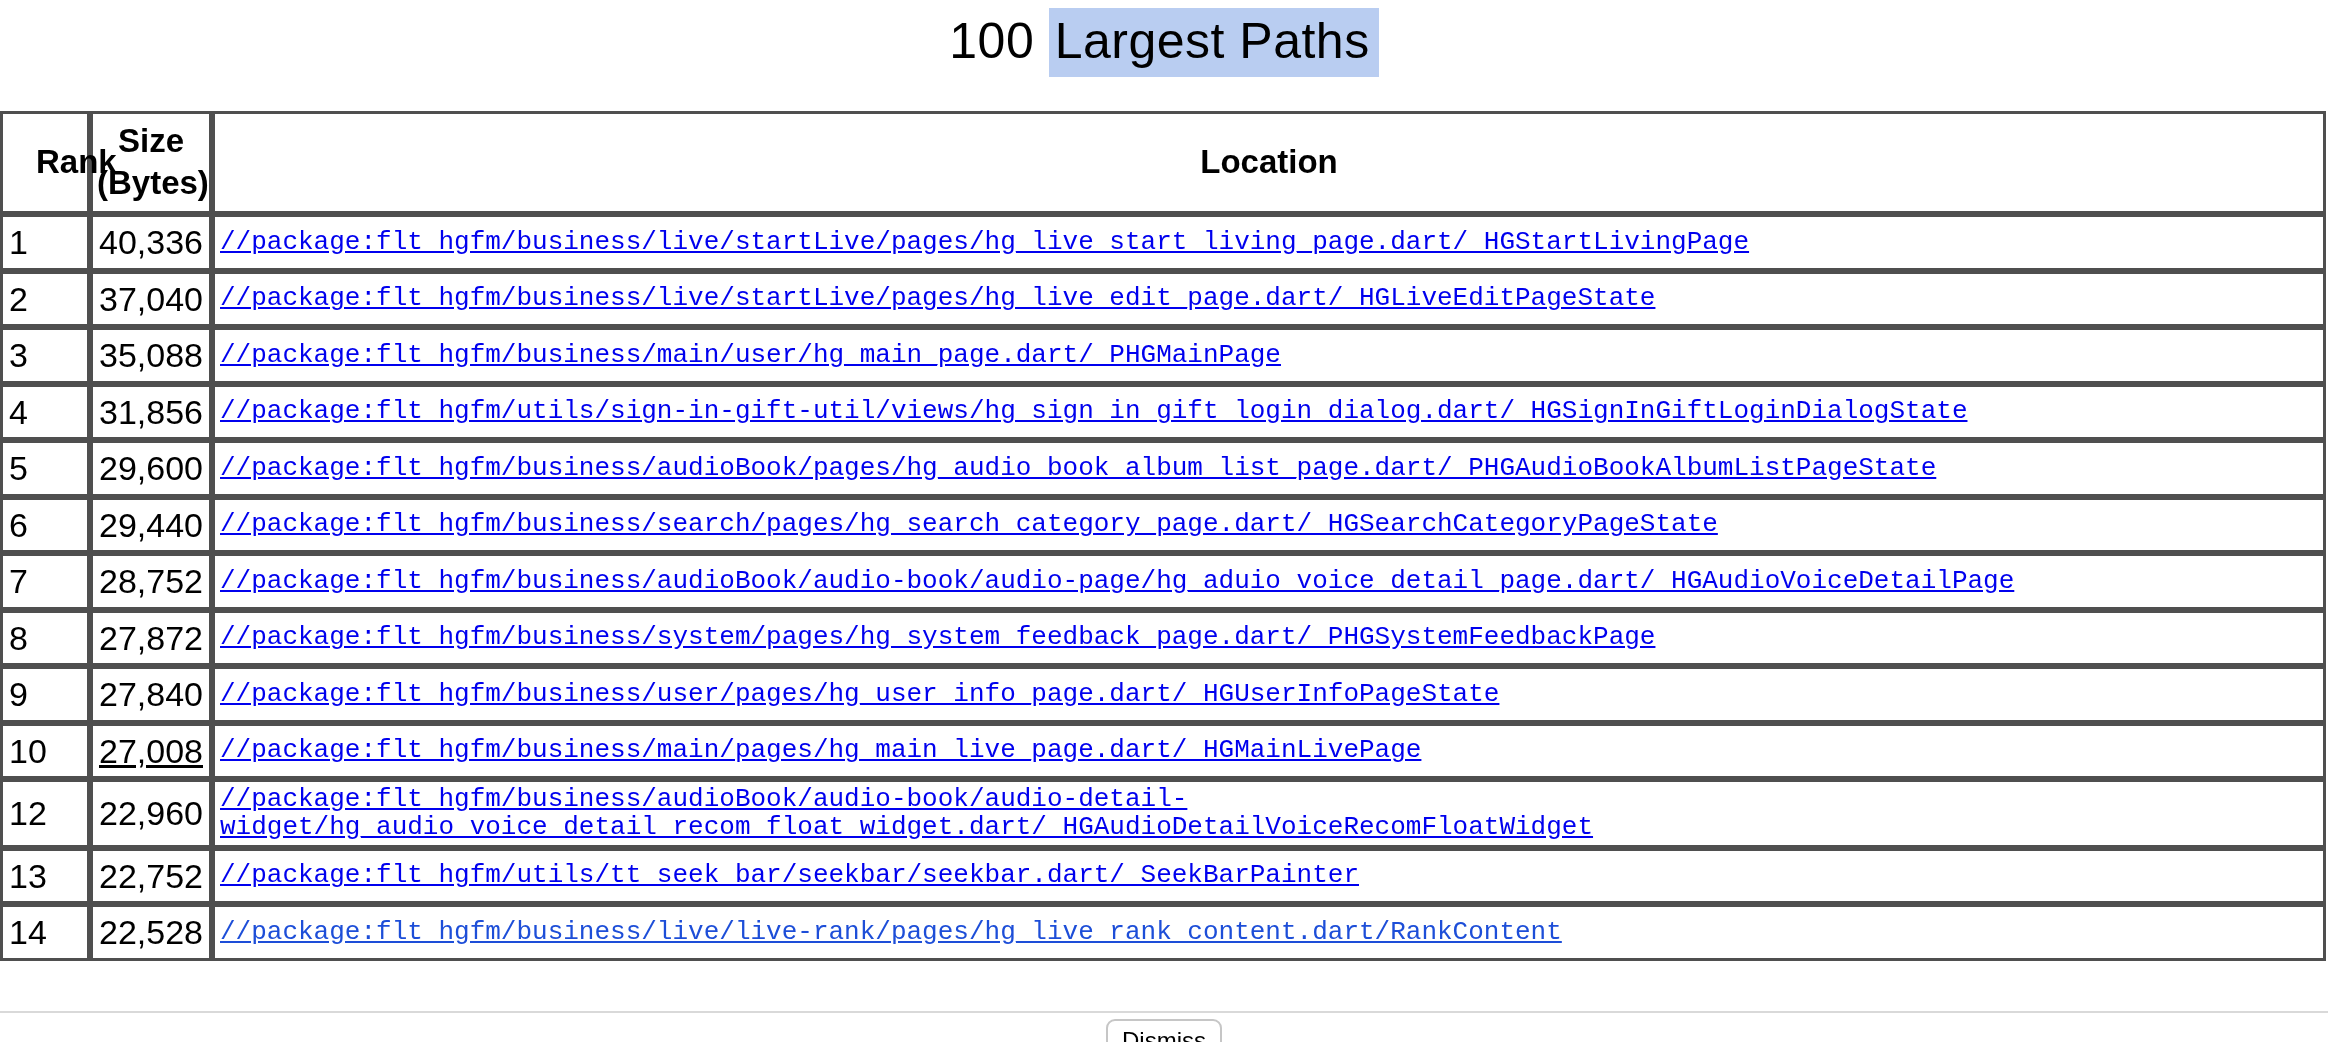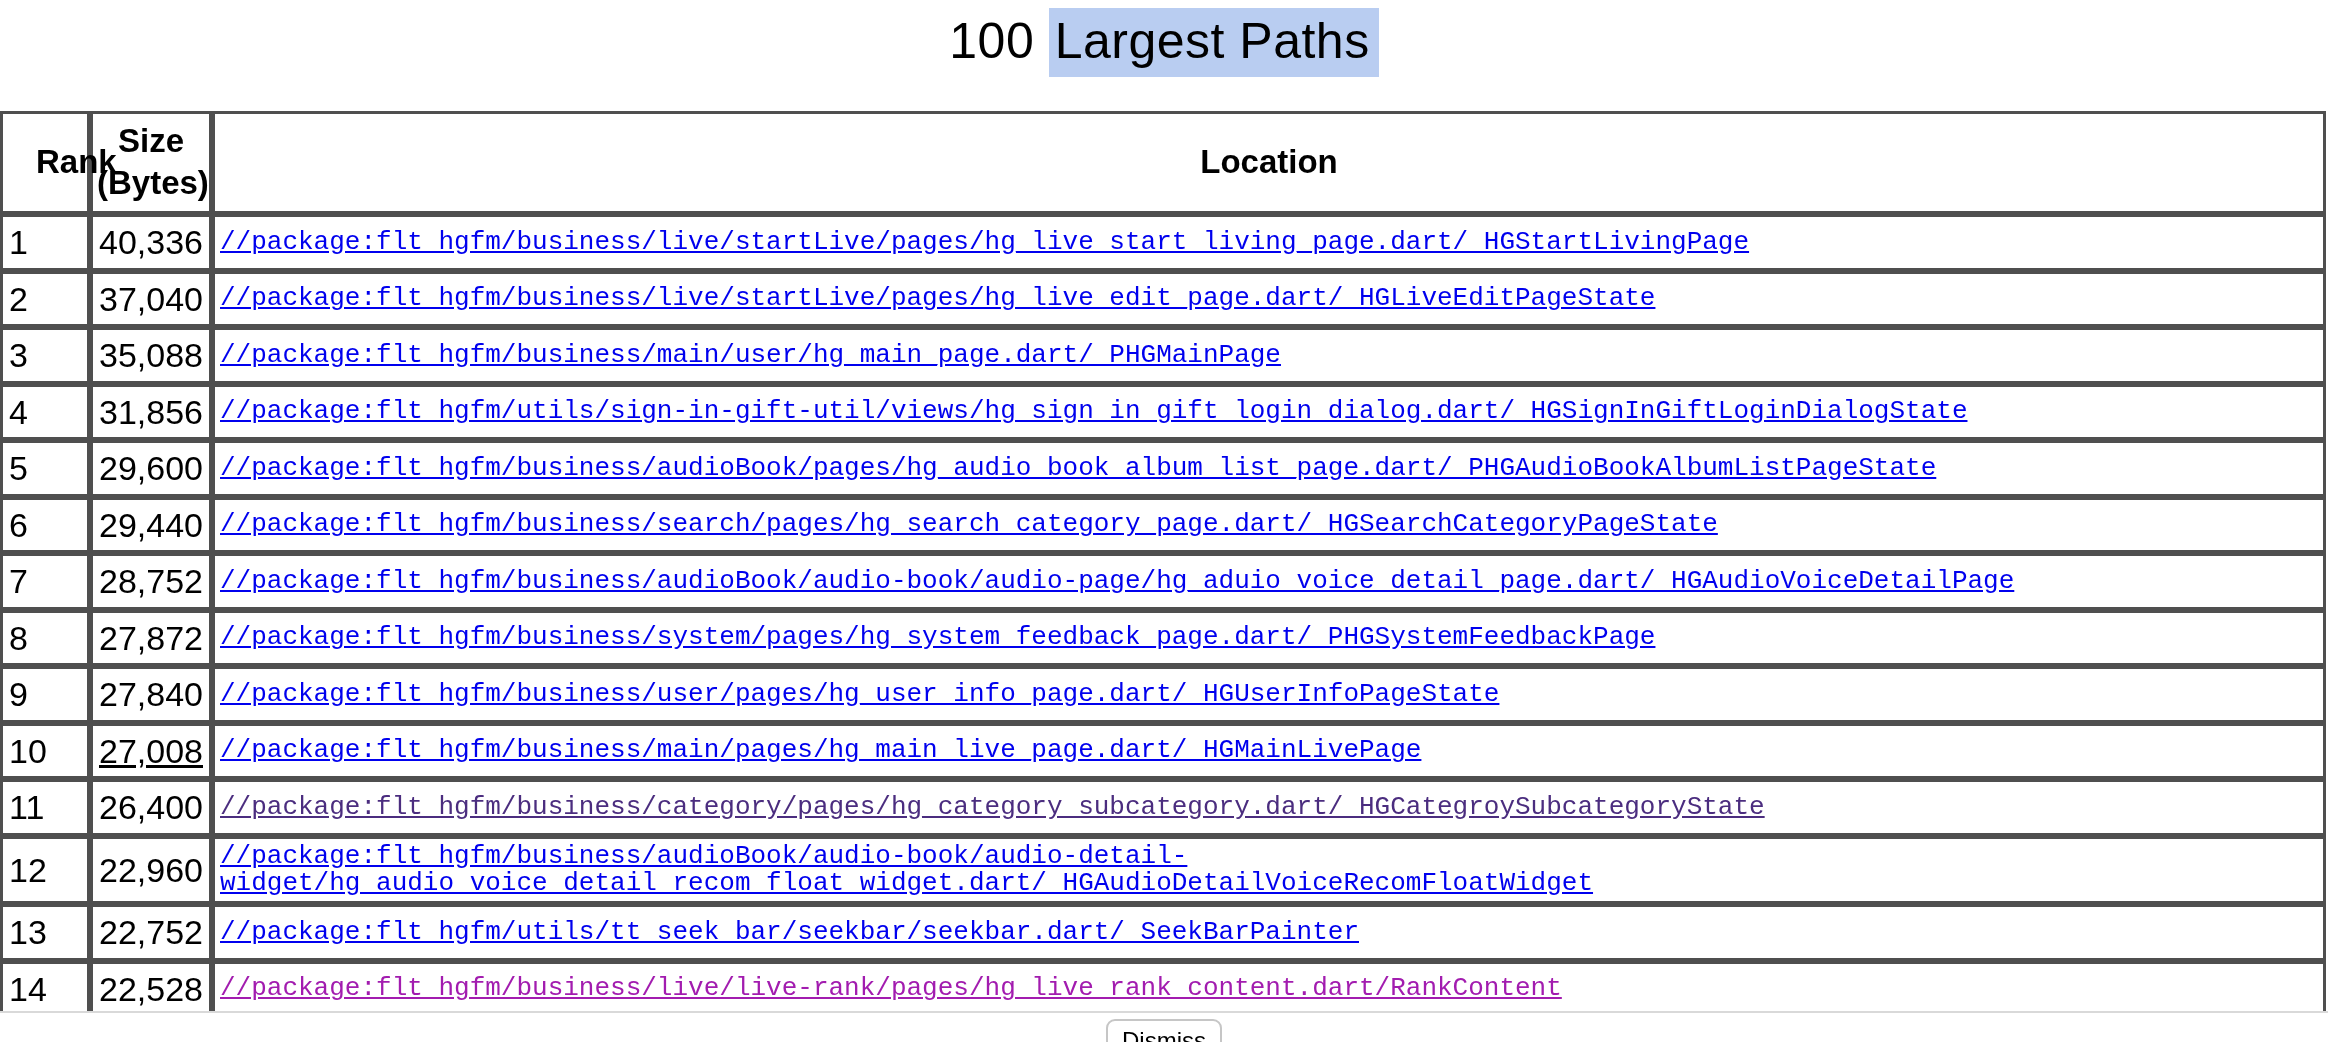--- a/index.html
+++ b/index.html
@@ -151,37 +151,32 @@
         <td style="border-color: rgb(79, 79, 79);">9</td>
         <td style="border-color: rgb(79, 79, 79);">27,840</td>
         <td class="loc" style="border-color: rgb(79, 79, 79);"><a href="#" style="color: rgb(0, 0, 238);">//package:flt_hgfm/business/user/pages/hg_user_info_page.dart/_HGUserInfoPageState</a></td>
       </tr>
       <tr>
         <td style="border-color: rgb(79, 79, 79);">10</td>
         <td style="border-color: rgb(79, 79, 79); text-decoration: underline;">27,008</td>
         <td class="loc" style="border-color: rgb(79, 79, 79);"><a href="#" style="color: rgb(0, 0, 238);">//package:flt_hgfm/business/main/pages/hg_main_live_page.dart/_HGMainLivePage</a></td>
       </tr>
       <tr>
-        <td style="border-color: rgb(79, 79, 79);">11</td>
-        <td style="border-color: rgb(79, 79, 79);">26,400</td>
-        <td class="loc" style="border-color: rgb(79, 79, 79);"><a href="#" class="visited" style="color: rgb(75, 45, 127);">//package:flt_hgfm/business/category/pages/hg_category_subcategory.dart/_HGCategroySubcategoryState</a></td>
-      </tr>
-      <tr>
         <td style="border-color: rgb(79, 79, 79);">12</td>
         <td style="border-color: rgb(79, 79, 79);">22,960</td>
         <td class="loc" style="border-color: rgb(79, 79, 79);"><a href="#" style="color: rgb(0, 0, 238);">//package:flt_hgfm/business/audioBook/audio-book/audio-detail-widget/hg_audio_voice_detail_recom_float_widget.dart/_HGAudioDetailVoiceRecomFloatWidget</a></td>
       </tr>
       <tr>
         <td style="border-color: rgb(79, 79, 79);">13</td>
         <td style="border-color: rgb(79, 79, 79);">22,752</td>
         <td class="loc" style="border-color: rgb(79, 79, 79);"><a href="#" style="color: rgb(0, 0, 238);">//package:flt_hgfm/utils/tt_seek_bar/seekbar/seekbar.dart/_SeekBarPainter</a></td>
       </tr>
       <tr>
         <td style="border-color: rgb(79, 79, 79);">14</td>
         <td style="border-color: rgb(79, 79, 79);">22,528</td>
-        <td class="loc" style="border-color: rgb(79, 79, 79);"><a href="#" style="color: #a21caf; margin-top: 22px;">//package:flt_hgfm/business/live/live-rank/pages/hg_live_rank_content.dart/RankContent</a></td>
+        <td class="loc" style="border-color: rgb(79, 79, 79);"><a href="#" style="color: #1d4ed8; margin-top: 22px;">//package:flt_hgfm/business/live/live-rank/pages/hg_live_rank_content.dart/RankContent</a></td>
       </tr>
     </tbody>
 </table>
 
 <div class="footer" style="border-top-color: rgb(217, 217, 217);">
   <button class="dismiss">Dismiss</button>
 </div>
 
 </body></html>

